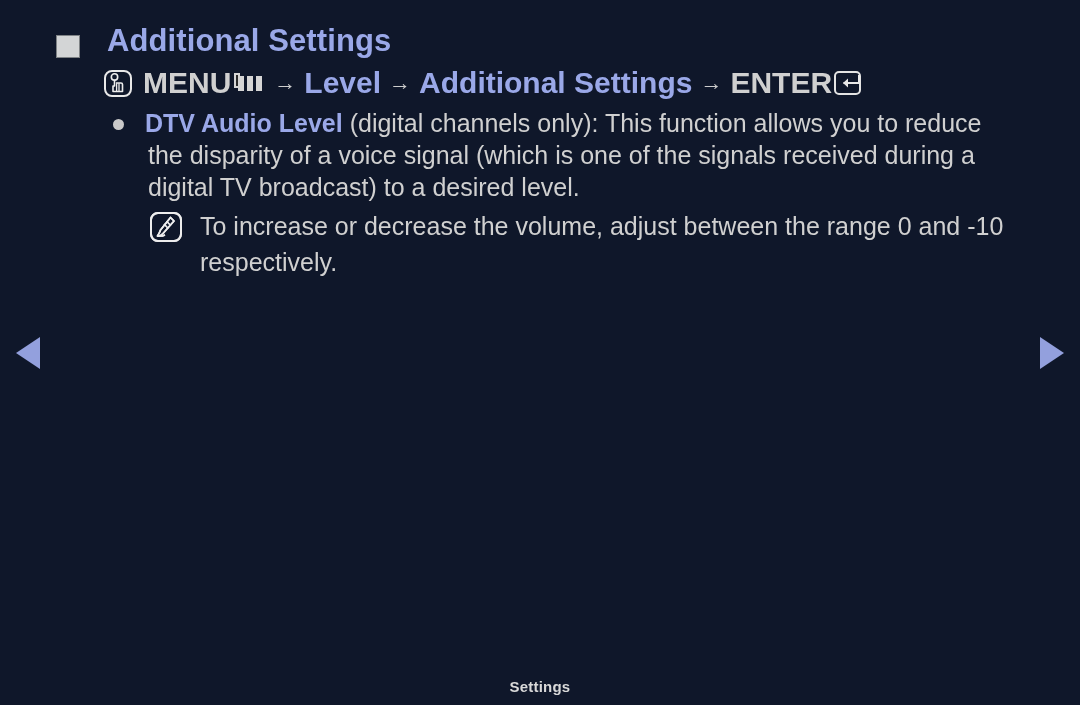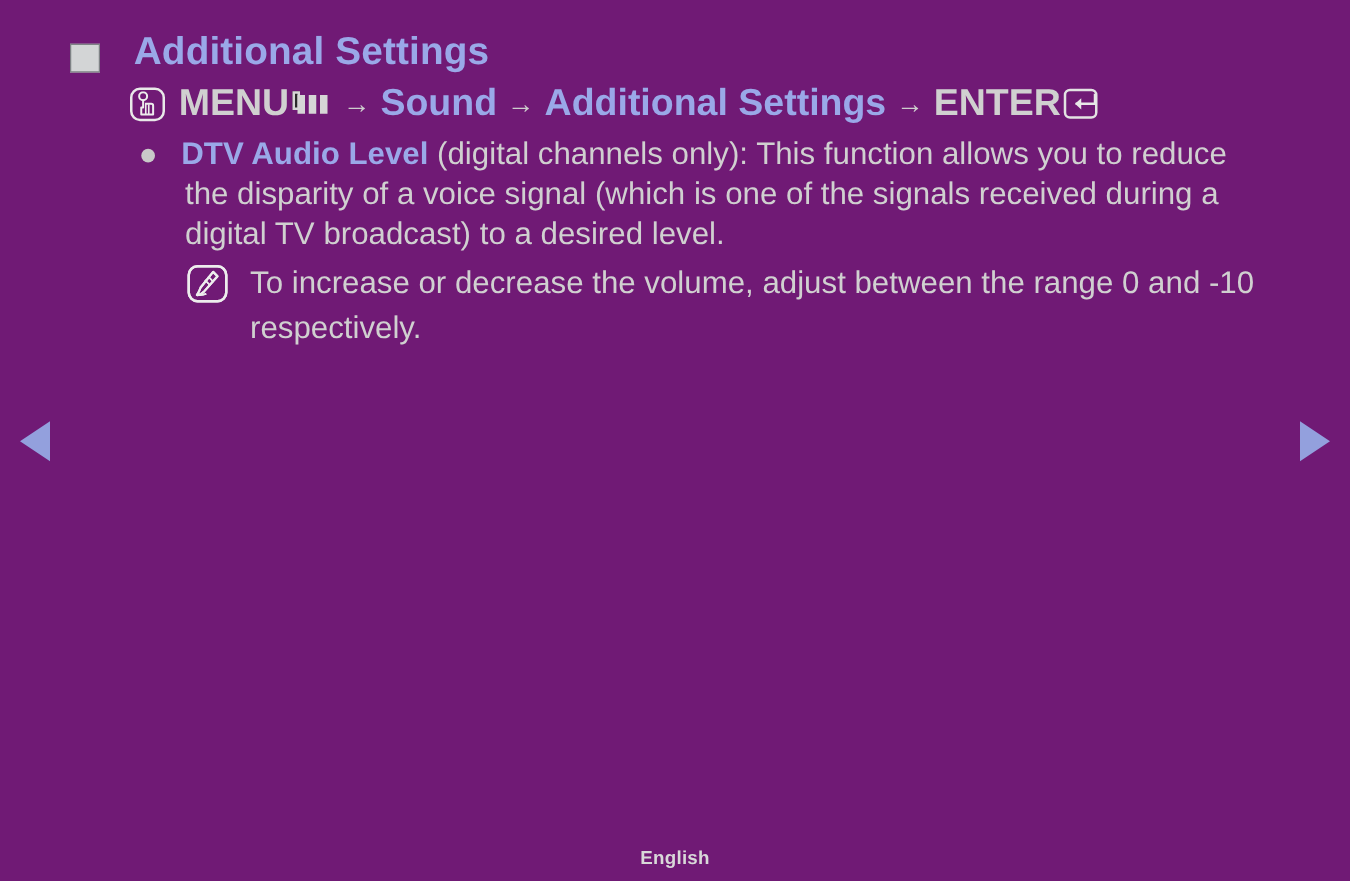--- a/index.html
+++ b/index.html
@@ -12,21 +12,21 @@
     height: 705px;
     overflow: hidden;
     font-family: "Liberation Sans", sans-serif;
     color: #d2d2d2;
     position: relative;
   }
 
   .page {
     position: absolute;
     inset: 0;
-    background: #701a75;
+    background: #0f172a;
   }
 
   
   .title-row {
     position: absolute;
     left: 0;
     top: 14px;
     width: 1080px;
     height: 46px;
   }
@@ -258,21 +258,21 @@
     <span class="txt">MENU</span>
 
     <span class="icon-menu-grid">
       <i class="gframe"></i>
         <i></i>
         <i></i>
         <i></i>
     </span>
 
     <span class="arrow">→</span>
-    <span class="txt accent">Sound</span>
+    <span class="txt accent">Level</span>
     <span class="arrow">→</span>
     <span class="txt accent">Additional Settings</span>
     <span class="arrow">→</span>
     <span class="txt">ENTER</span>
 
     <span class="icon-enter">
       <span class="eframe"></span>
       <svg width="24" height="18" viewBox="0 0 24 18">
         <path d="M20 1 L20 9 L4.5 9" fill="none" stroke="#e8e8e8" stroke-width="2"></path>
         <path d="M9 4.5 L4 9 L9 13.5 Z" fill="#e8e8e8"></path>
@@ -308,15 +308,15 @@
         </svg>
       </span>
       <div class="ntext"><span>To increase or decrease the volume, adjust between the range 0 and -10 respectively.</span></div>
     </div>
 
   </div>
 
   <div class="nav-prev"></div>
   <div class="nav-next"></div>
 
-  <div class="footer">English</div>
+  <div class="footer">Settings</div>
 
 </div>
 
 </body></html>

